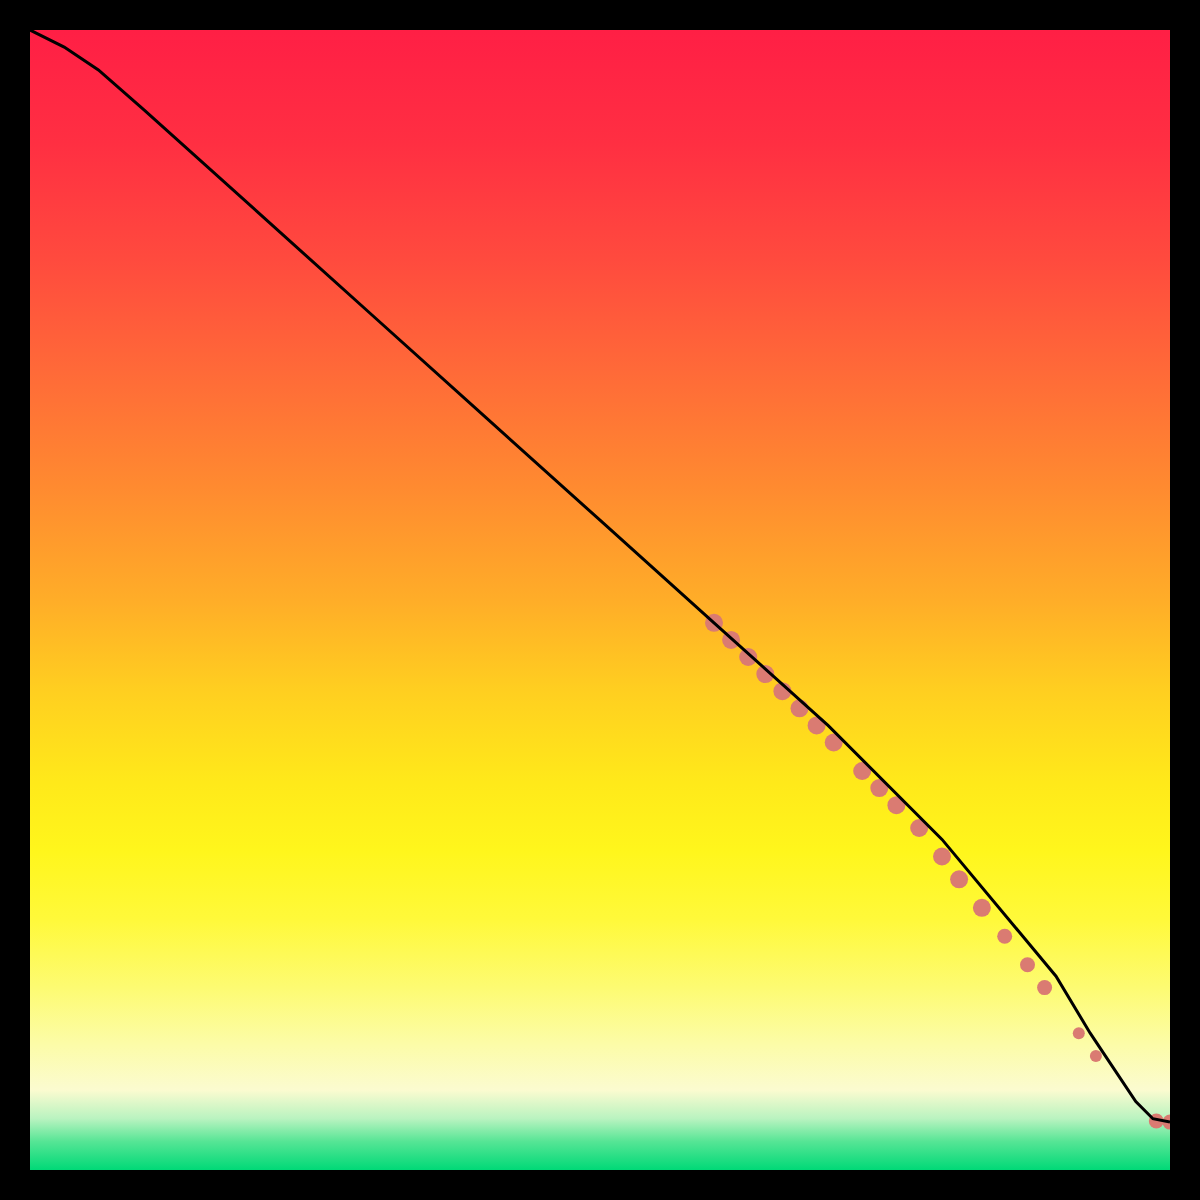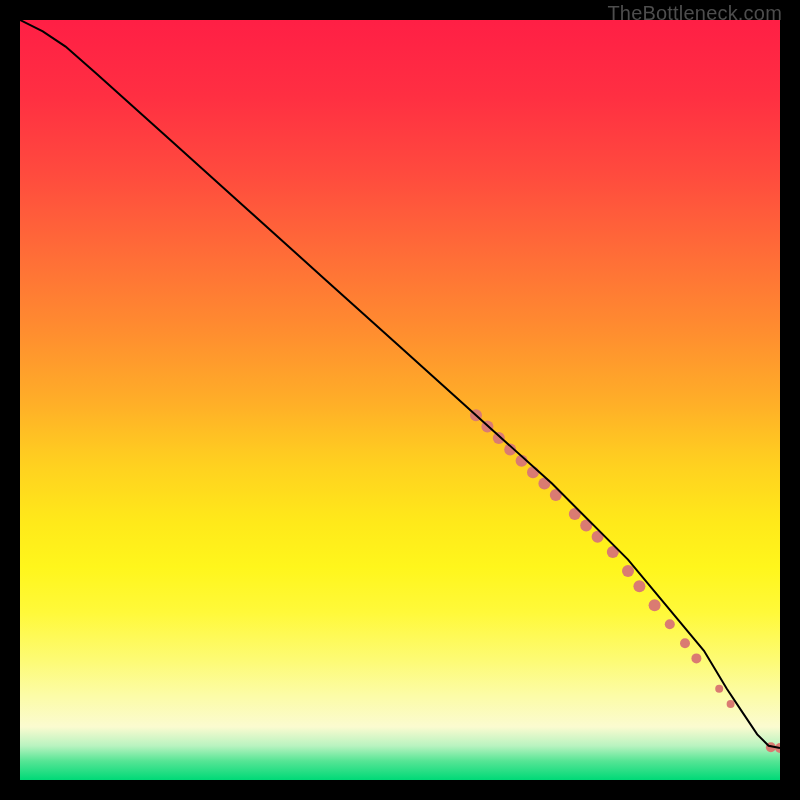--- a/index.html
+++ b/index.html
@@ -39,21 +39,20 @@
     top: 0;
     width: 760px;
     height: 760px;
     display: block;
   }
 </style>
 </head>
 <body>
 
 <div class="frame">
-  <div class="watermark">TheBottleneck.com</div>
 
   <div class="plot">
 
     <svg class="gradient" viewBox="0 0 760 760" preserveAspectRatio="none">
       <defs>
         <linearGradient id="bg-grad" x1="0" y1="0" x2="0" y2="1">
             <stop offset="0.00%" stop-color="#ff1f45"></stop>
             <stop offset="10.00%" stop-color="#ff2f42"></stop>
             <stop offset="20.00%" stop-color="#ff4a3e"></stop>
             <stop offset="30.00%" stop-color="#ff6a38"></stop>

